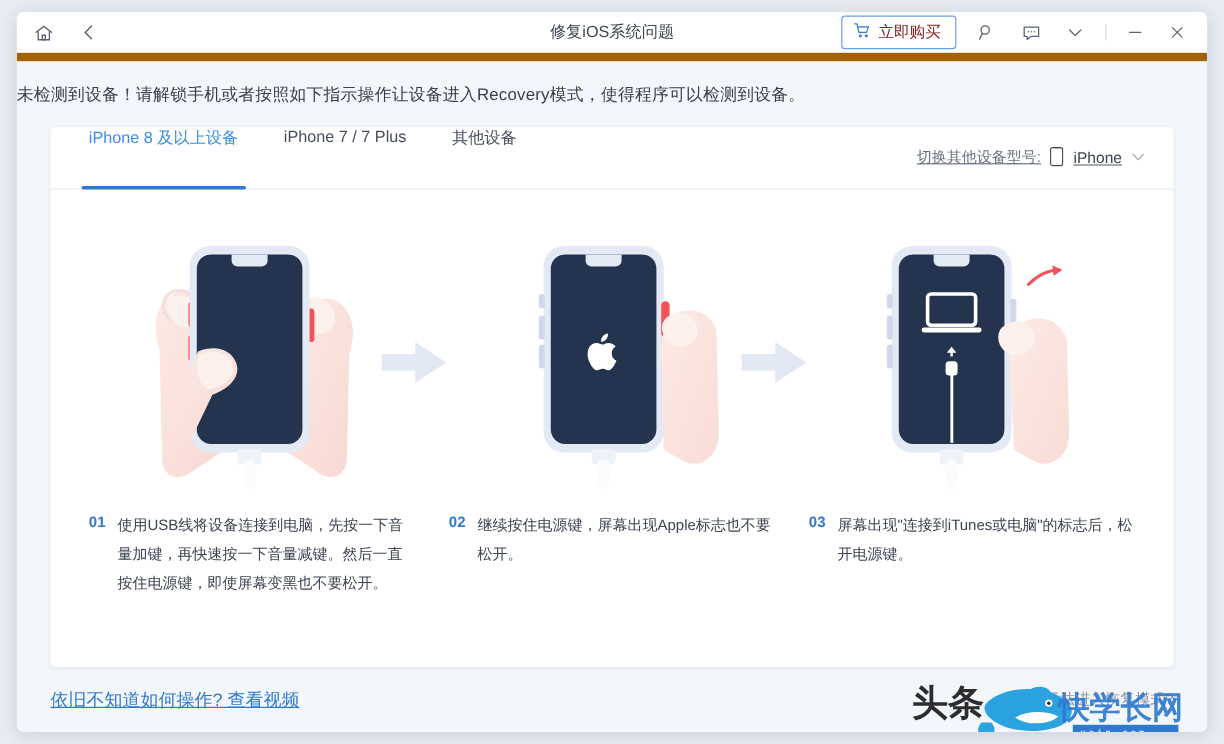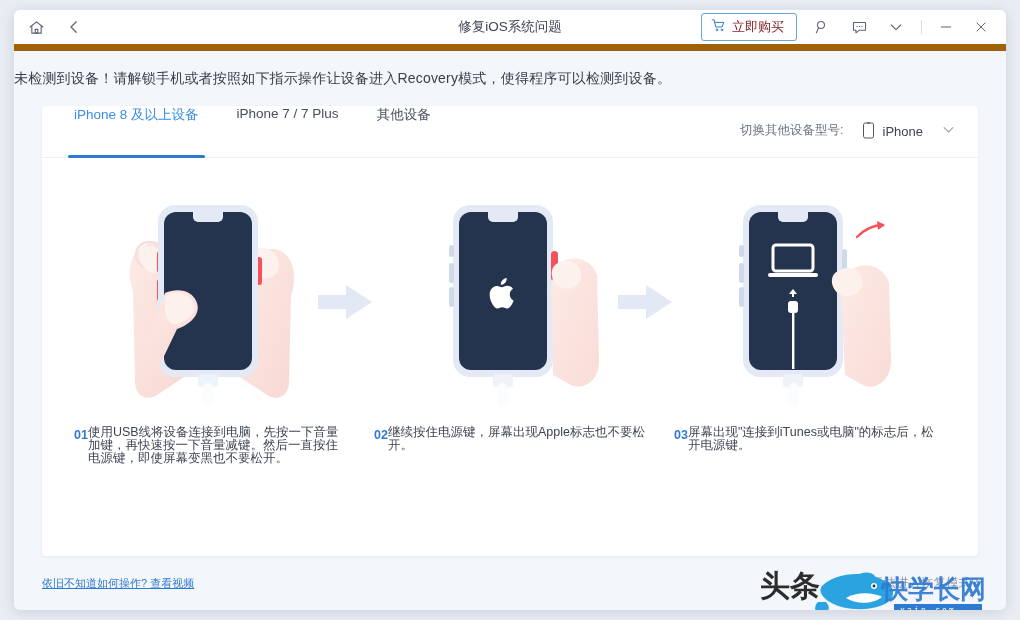--- a/index.html
+++ b/index.html
@@ -98,64 +98,64 @@
     position: relative;
   }
   .tab.active { color: #3a8ee6; }
   .tab.active::after {
     content: "";
     position: absolute; left: 0; right: 0; bottom: 0;
     height: 3px; background: #2f7ad1; border-radius: 2px;
   }
   #device-switch {
     margin-left: auto;
-    display: flex; align-items: flex-start; gap: 18px;
-    font-size: 12.5px; color: #6a7384;
+    display: flex; align-items: center; gap: 6px;
+    font-size: 12.5px; color: #6a7384; text-decoration: underline;
   }
   #device-select {
     display: flex; align-items: center; gap: 8px;
     cursor: pointer; color: #3d4452; font-size: 13px;
   }
   .chev { color: #9aa3b2; }
 
   
   #steps {
     flex: 1;
     display: flex;
     padding: 22px 18px 0;
   }
   .step-col {
     flex: 1;
     display: flex; flex-direction: column; align-items: center;
     position: relative;
   }
   .illus { height: 230px; display:flex; align-items:center; justify-content:center; }
   .step-text {
-    display: flex; 
+    display: flex; gap: 10px;
     padding: 16px 14px 0 14px;
     width: 100%;
   }
   .step-num { color: #2f7ad1; font-size: 12.5px; font-weight: bold; flex: 0 0 auto; line-height: 19px; }
-  .step-desc { color: #3d4452; font-size: 12.5px; line-height: 13px; }
+  .step-desc { color: #3d4452; font-size: 12.5px; line-height: 24px; }
   .arrow {
     position: absolute;
     top: 100px; right: -16px;
     width: 62px; height: 44px;
     z-index: 3;
   }
 
   
   #footer {
     flex: 1;
     display: flex; align-items: center;
     padding: 0 28px;
     position: relative;
   }
   #help-link {
-    color: #2f7ad1; font-size: 11px;
+    color: #2f7ad1; font-size: 15px;
     text-decoration: underline; cursor: pointer;
   }
   #recovery-note {
     margin-left: auto;
     color: #8b93a3; font-size: 12.5px;
   }
 
   
   #watermark {
     position: absolute;

